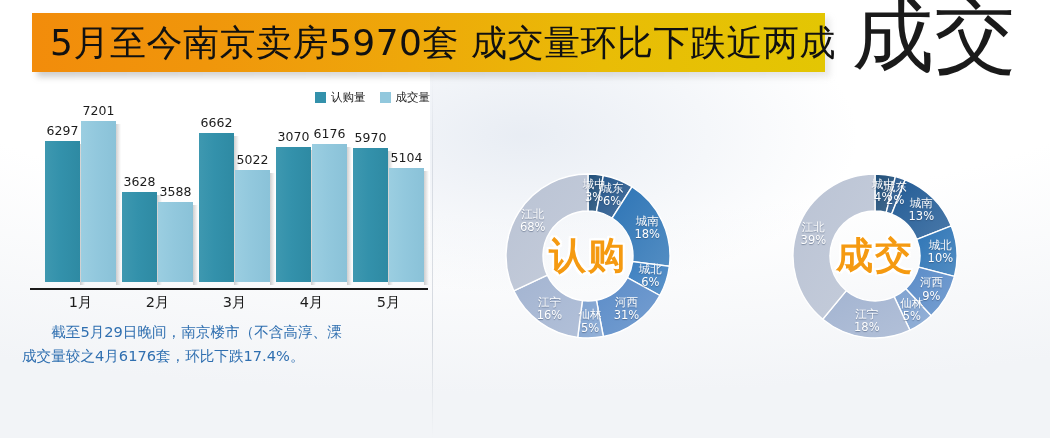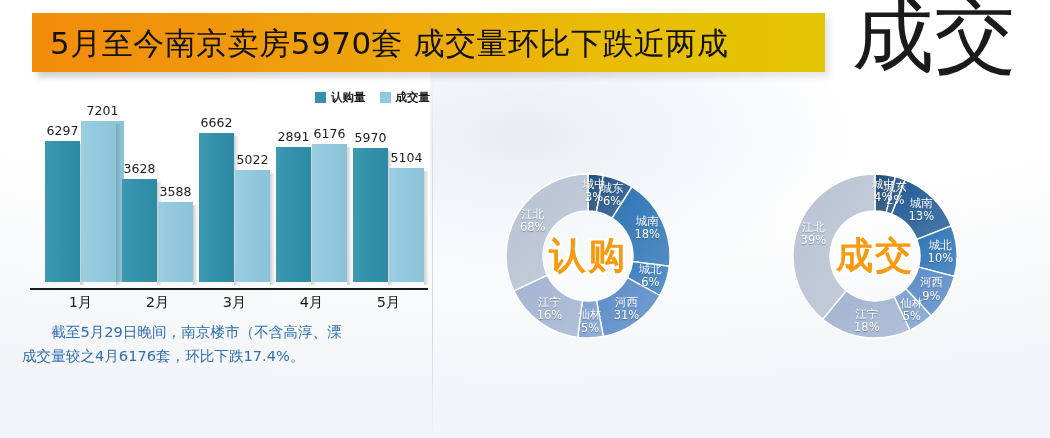--- a/index.html
+++ b/index.html
@@ -34,35 +34,35 @@
     position:absolute;left:5px;top:5px;width:793px;height:59px;
     background:linear-gradient(90deg,rgba(90,90,90,.30),rgba(130,130,130,.18));
     filter:blur(3px);
   }
   .banner{
     position:absolute;left:0;top:0;width:793px;height:59px;
     background:linear-gradient(90deg,#F28C0B 0%,#F0960B 22%,#EEA80A 48%,#E9BC06 72%,#E3C603 100%);
   }
   .banner-text{
     position:absolute;left:18px;top:50%;transform:translateY(-50%);
-    font-size:31px;line-height:1;color:#111111;white-space:nowrap;
+    font-size:36px;line-height:1;color:#111111;white-space:nowrap;
     font-family:"DejaVu Sans","Liberation Sans",sans-serif;
     letter-spacing:.5px;
   }
   .watermark{
     position:absolute;left:852px;top:-6px;
     font-size:82px;line-height:1;color:#1a1a1a;
     font-family:"DejaVu Serif","Liberation Serif",serif;
     font-weight:300;white-space:nowrap;
     -webkit-text-stroke:0px;
   }
 
   
   .bar-chart{position:absolute;left:0px;top:85px;width:440px;height:230px;}
-  .legend{position:absolute;right:10px;top:5px;display:flex;gap:14px;align-items:center;font-weight:bold;}
+  .legend{position:absolute;right:10px;top:5px;display:flex;gap:14px;align-items:center;}
   .lg-item{display:flex;align-items:center;gap:5px;}
   .lg-sw{width:11px;height:11px;display:inline-block;}
   .lg-lb{font-size:11.5px;color:#1b1b1b;}
   .axis{position:absolute;left:30px;top:203px;width:398px;height:2px;background:#1a1a1a;}
   .bargroup{position:absolute;bottom:33px;}
   .bar{position:absolute;bottom:0;width:35px;}
   .bar .fill{position:absolute;left:0;bottom:0;width:100%;height:100%;}
   .bar .shadow{position:absolute;left:35px;bottom:-3px;width:5px;height:100%;
     background:linear-gradient(90deg,rgba(100,100,100,.30),rgba(150,150,150,0));}
   .bar .vlabel{
@@ -129,29 +129,29 @@
           <span class="lg-lb">成交量</span>
         </div>
       </div>
     <div id="bars-host">
         <div class="bargroup" style="left: 45px; width: 78px; height: 170px;">
           <div class="bar" style="left: 0px; height: 141px;">
             <div class="fill" style="background: linear-gradient(90deg, rgb(62, 152, 176) 0%, rgb(51, 145, 171) 45%, rgb(46, 138, 163) 100%);"></div>
             <div class="shadow"></div>
             <div class="vlabel">6297</div>
           </div>
-          <div class="bar" style="left: 36px; height: 161px; padding-left: 8px;">
+          <div class="bar" style="left: 36px; height: 161px;">
             <div class="fill" style="background: linear-gradient(90deg, rgb(155, 206, 225) 0%, rgb(146, 200, 221) 45%, rgb(138, 194, 216) 100%);"></div>
             <div class="shadow"></div>
             <div class="vlabel">7201</div>
           </div>
         </div>
         <div class="xlabel" style="left: 45px; width: 71px;">1月</div>
         <div class="bargroup" style="left: 122px; width: 78px; height: 170px;">
-          <div class="bar" style="left: 0px; height: 103px;">
+          <div class="bar" style="left: 0px; height: 90px;">
             <div class="fill" style="background: linear-gradient(90deg, rgb(62, 152, 176) 0%, rgb(51, 145, 171) 45%, rgb(46, 138, 163) 100%);"></div>
             <div class="shadow"></div>
             <div class="vlabel">3628</div>
           </div>
           <div class="bar" style="left: 36px; height: 80px; text-decoration: underline;">
             <div class="fill" style="background: linear-gradient(90deg, rgb(155, 206, 225) 0%, rgb(146, 200, 221) 45%, rgb(138, 194, 216) 100%);"></div>
             <div class="shadow"></div>
             <div class="vlabel">3588</div>
           </div>
         </div>
@@ -166,21 +166,21 @@
             <div class="fill" style="background: linear-gradient(90deg, rgb(155, 206, 225) 0%, rgb(146, 200, 221) 45%, rgb(138, 194, 216) 100%);"></div>
             <div class="shadow"></div>
             <div class="vlabel">5022</div>
           </div>
         </div>
         <div class="xlabel" style="left: 199px; width: 71px;">3月</div>
         <div class="bargroup" style="left: 276px; width: 78px; height: 170px;">
           <div class="bar" style="left: 0px; height: 135px;">
             <div class="fill" style="background: linear-gradient(90deg, rgb(62, 152, 176) 0%, rgb(51, 145, 171) 45%, rgb(46, 138, 163) 100%);"></div>
             <div class="shadow"></div>
-            <div class="vlabel">2891</div>
+            <div class="vlabel">3070</div>
           </div>
           <div class="bar" style="left: 36px; height: 138px;">
             <div class="fill" style="background: linear-gradient(90deg, rgb(155, 206, 225) 0%, rgb(146, 200, 221) 45%, rgb(138, 194, 216) 100%);"></div>
             <div class="shadow"></div>
             <div class="vlabel">6176</div>
           </div>
         </div>
         <div class="xlabel" style="left: 276px; width: 71px;">4月</div>
         <div class="bargroup" style="left: 353px; width: 78px; height: 170px;">
           <div class="bar" style="left: 0px; height: 134px;">

